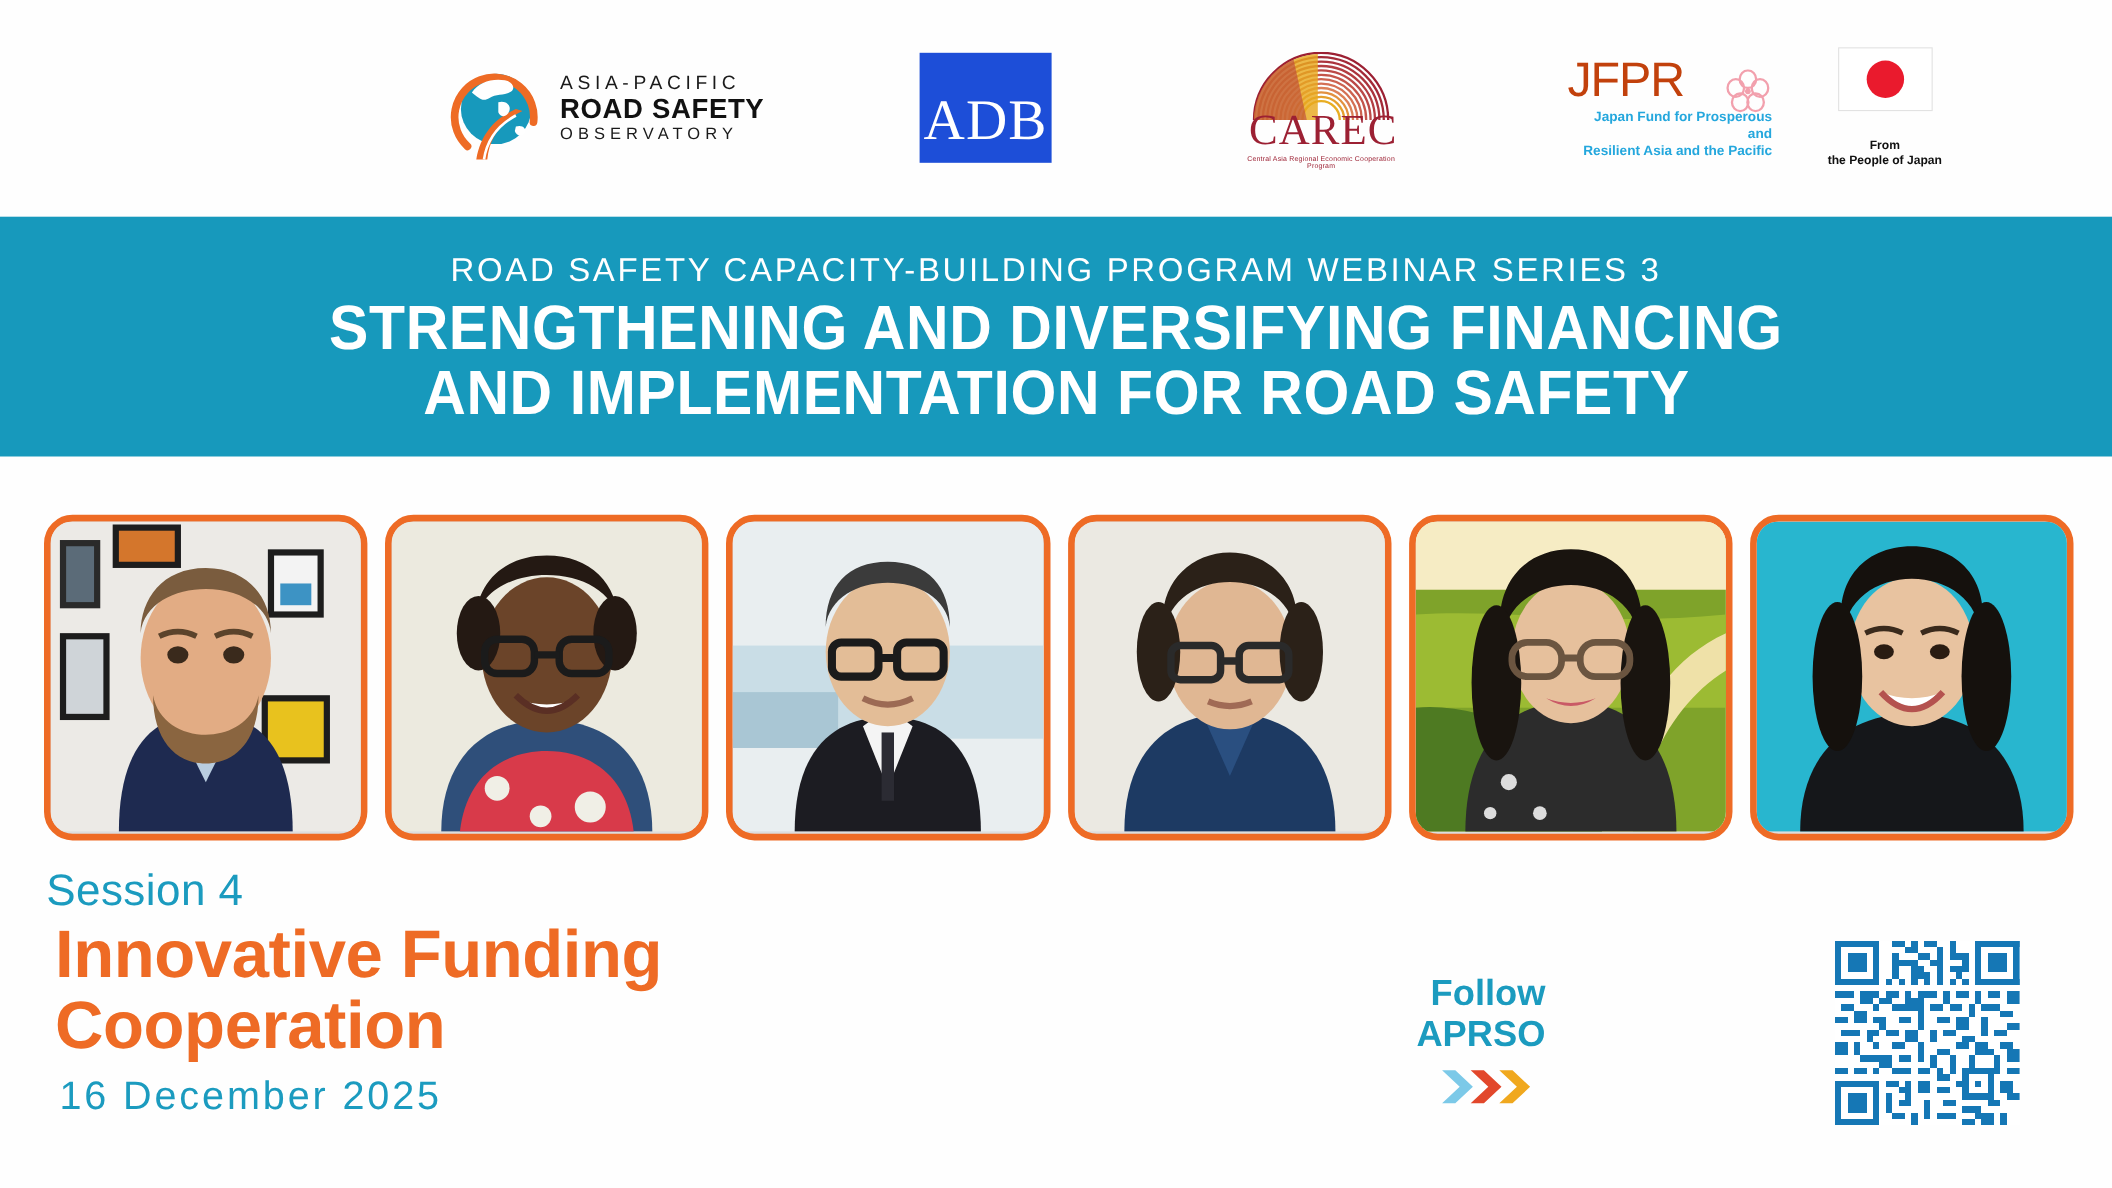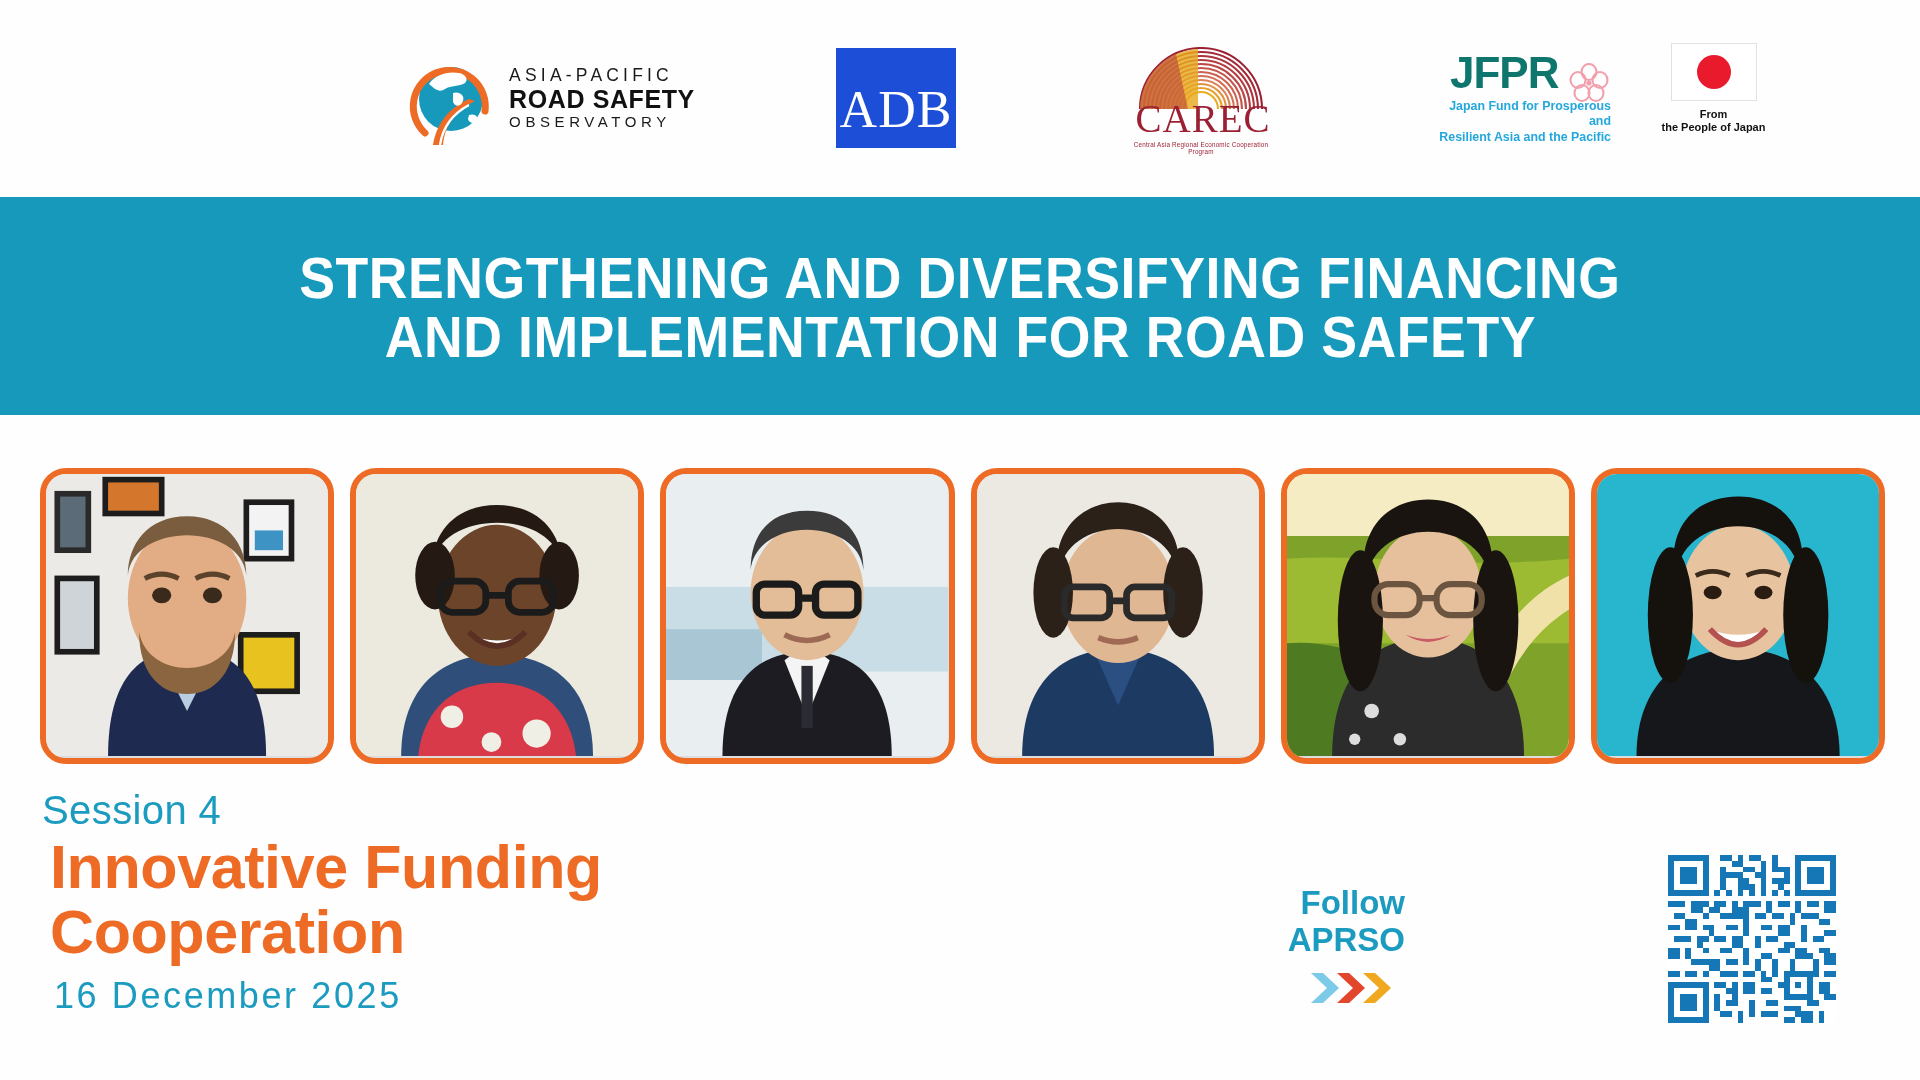--- a/index.html
+++ b/index.html
@@ -35,28 +35,28 @@
   .carec{ margin-left:170px; width:150px; height:110px; position:relative; }
   .carec-arc{ position:absolute; left:10px; top:4px; width:130px; height:62px; overflow:hidden;}
   .carec-word{ position:absolute; left:4px; top:56px; width:146px; text-align:center;
                font-family:"Liberation Serif", serif; font-size:39px; color:#9c2033;
                letter-spacing:1px; line-height:1; }
   .carec-sub{ position:absolute; left:0; top:98px; width:150px; text-align:center;
               font-size:6.3px; color:#9c2033; letter-spacing:.2px; }
 
   
   .jfpr{ margin-left:145px; width:190px; height:110px; position:relative; }
-  .jfpr-word{ font-size:44px; font-weight:700; color:#0f766e; letter-spacing:-1px;
-              line-height:1; padding-left:4px;margin-left:25px;}
+  .jfpr-word{ font-size:44px; font-weight:400; color:#c2410c; letter-spacing:-1px;
+              line-height:1; padding-left:4px;}
   .jfpr-blossom{ position:absolute; left:148px; top:12px; width:40px; height:44px;}
   .jfpr-sub{ font-size:12.4px; color:#24a7dd; font-weight:700; line-height:1.22; padding-left:4px; padding-top:4px;text-align:right;}
 
   
   .japan{ margin-left:45px; width:115px; height:110px; display:flex;
-          flex-direction:column; align-items:center; justify-content:flex-start; }
+          flex-direction:column; align-items:center; justify-content:space-between; }
   .jp-flag{ width:86px; height:58px; background:#fff; border:1px solid #e2e2e2;
             display:flex; align-items:center; justify-content:center; }
   .jp-dot{ width:34px; height:34px; border-radius:50%; background:#ea1a2d; }
   .jp-cap{ font-size:11px; font-weight:700; color:#111; text-align:center;
            line-height:1.22; margin-top:7px; }
 
   
   .banner{
     position:absolute; left:0; top:197px; width:1920px; height:218px;
     background:#1799bc; display:flex; flex-direction:column;
@@ -187,20 +187,21 @@
       <div class="jp-dot"></div>
     </div>
     <div class="jp-cap">
       <div>From</div>
       <div>the People of Japan</div>
     </div>
   </div>
 </div>
 
 <div class="banner">
+  <div class="banner-kicker">ROAD SAFETY CAPACITY-BUILDING PROGRAM WEBINAR SERIES 3</div>
   <div class="banner-title">STRENGTHENING AND DIVERSIFYING FINANCING</div>
   <div class="banner-title">AND IMPLEMENTATION FOR ROAD SAFETY</div>
 </div>
 
 <div class="speakers">
 
   <div class="speaker">
     <svg class="sp-img" viewBox="0 0 100 100" preserveAspectRatio="none">
       <rect width="100" height="100" fill="#eceae6"></rect>
       <rect x="3" y="6" width="13" height="22" fill="#2a2a2a"></rect>

